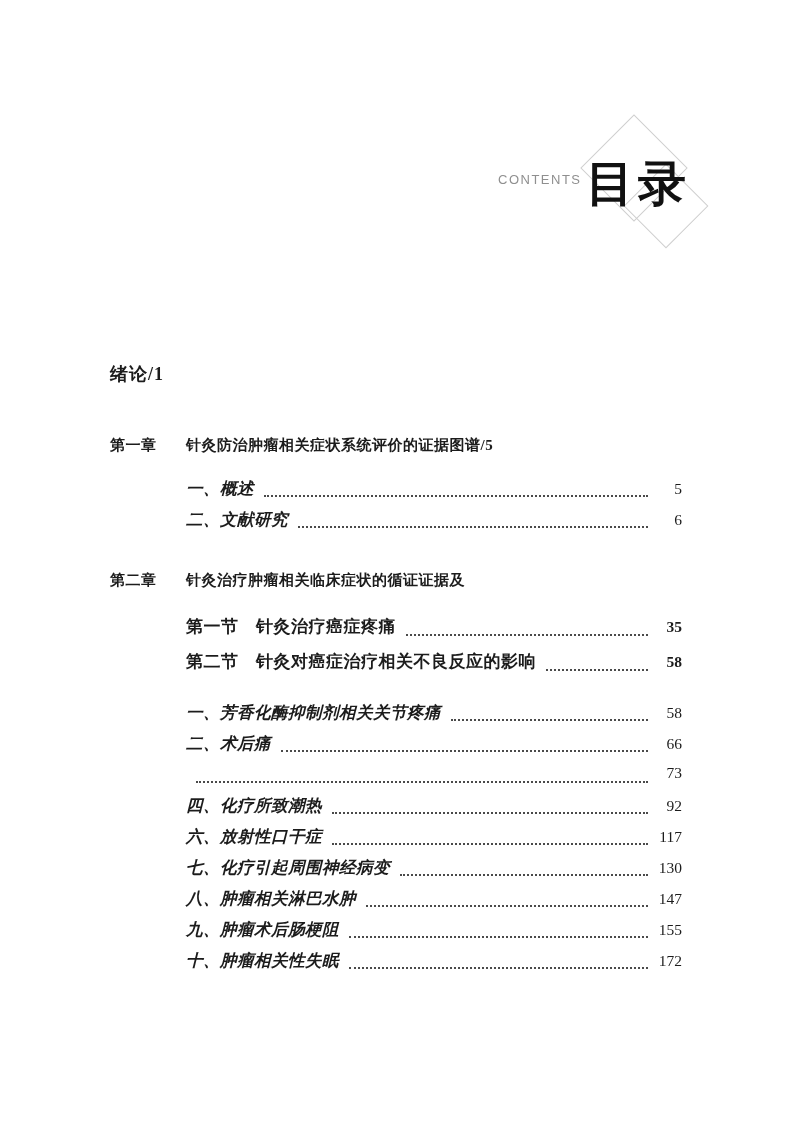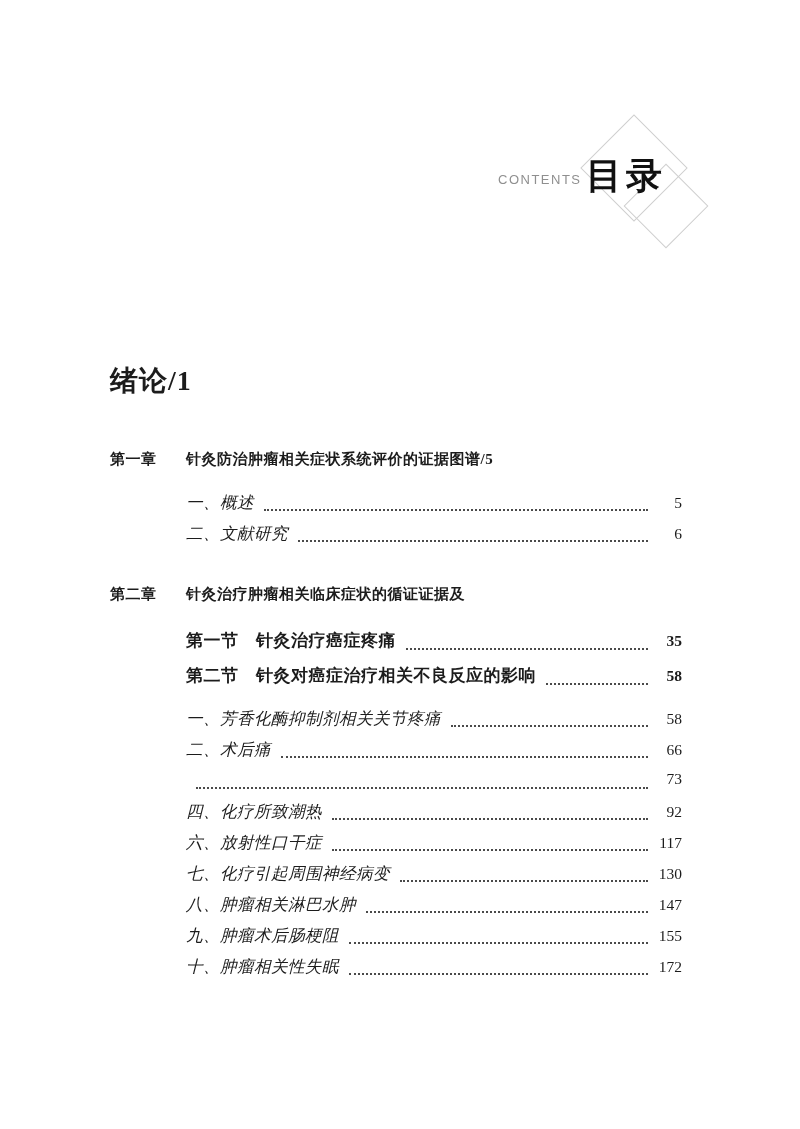--- a/index.html
+++ b/index.html
@@ -33,38 +33,38 @@
     font-size: 13px;
     letter-spacing: 1.5px;
     color: #8f8f8f;
     z-index: 2;
   }
   .title-cn {
     position: absolute;
     left: 586px;
     top: 152px;
     font-family: "Liberation Sans", sans-serif;
-    font-size: 36px;
+    font-size: 48px;
     font-weight: 700;
     letter-spacing: 4px;
     color: #111;
     z-index: 3;
   }
 
   
   .toc {
     position: absolute;
     left: 110px;
     top: 362px;
     width: 572px;
     z-index: 2;
   }
 
   .intro {
-    font-size: 28px;
+    font-size: 18px;
     font-weight: 700;
     letter-spacing: 1px;
     margin-bottom: 46px;
   }
 
   .chapter {
     display: flex;
     align-items: baseline;
     font-size: 15px;
     font-weight: 700;
@@ -78,35 +78,35 @@
     font-weight: 700;
     letter-spacing: 0.5px;
     margin-left: 76px;
     line-height: 36px;
   }
 
   .entries { margin-left: 76px; }
   .mt-items    { margin-top: 20px; }
   .mt-chapter  { margin-top: 27px; }
   .mt-sections { margin-top: 22px; }
-  .mt-subitems { margin-top: 9px; }
+  .mt-subitems { margin-top: 17px; }
 
   .row {
     display: flex;
     align-items: baseline;
     height: 31px;
     font-size: 16.5px;
   }
   .row.section-row {
     height: 35px;
     font-weight: 700;
     font-size: 17px;
   }
   .row.item-row .txt { font-style: italic; }
-  .row .txt { white-space: nowrap; letter-spacing: 0.5px; }
+  .row .txt { white-space: nowrap; letter-spacing: 0.5px; font-weight: bold; }
   .row .leader {
     flex: 1 1 auto;
     align-self: center;
     margin: 0 6px 0 10px;
     border-bottom: 2px dotted #4a4a4a;
     position: relative;
     top: 2px;
     min-width: 20px;
   }
   .row .pg {

